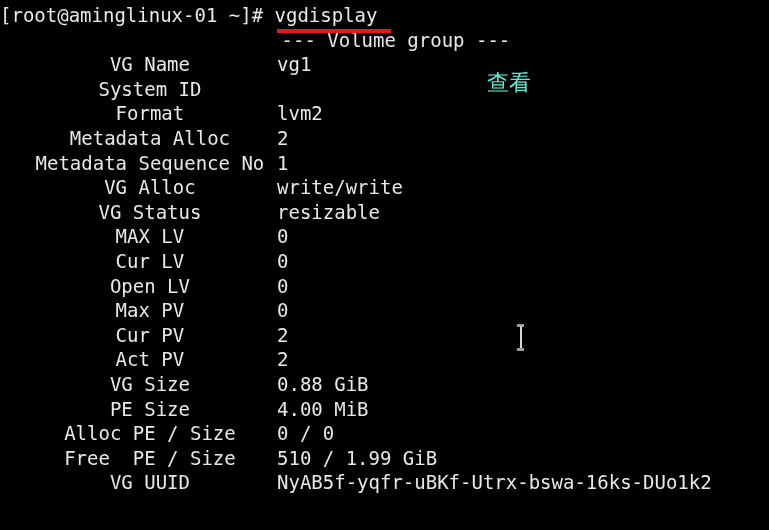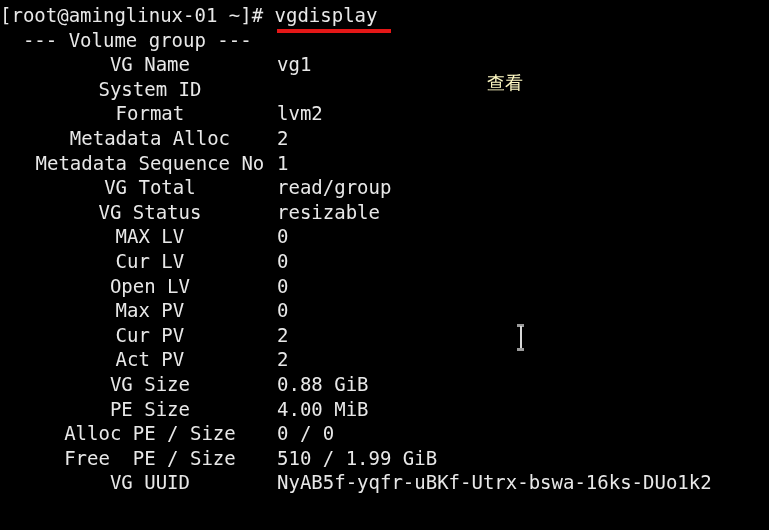--- a/index.html
+++ b/index.html
@@ -23,20 +23,21 @@
     position: absolute;
     left: 0;
     top: 3px;
     width: 769px;
   }
   .line {
     display: block;
     height: 24.6px;
     white-space: pre;
     letter-spacing: 0px;
+    text-align: center;
   }
   .prompt-line {
     position: relative;
     display: block;
     height: 24.6px;
     white-space: pre;
   }
   .row {
     position: relative;
     display: block;
@@ -60,23 +61,23 @@
     width: 114px;
     height: 4px;
     background: #e51717;
   }
   
   #annotation {
     position: absolute;
     left: 487px;
     top: 70px;
     font-family: "DejaVu Sans", "Liberation Sans", sans-serif;
-    font-size: 18px;
+    font-size: 22px;
     line-height: 25px;
-    color: #fef9c3;
+    color: #5eead4;
     white-space: pre;
     font-weight: 400;
   }
   
   #ibeam-cursor {
     position: absolute;
     left: 517px;
     top: 324px;
     width: 7px;
     height: 27px;
@@ -115,21 +116,21 @@
 
     <div class="prompt-line"><span>[root@aminglinux-01 ~]# </span><span>vgdisplay</span></div>
 
     <div class="line">  --- Volume group ---</div>
 
     <div class="row"><span class="key">  VG Name</span><span class="val">vg1</span></div>
     <div class="row"><span class="key">  System ID</span><span class="val"></span></div>
     <div class="row"><span class="key">  Format</span><span class="val">lvm2</span></div>
     <div class="row"><span class="key">  Metadata Alloc</span><span class="val">2</span></div>
     <div class="row"><span class="key">  Metadata Sequence No</span><span class="val">1</span></div>
-    <div class="row"><span class="key">  VG Total</span><span class="val">read/group</span></div>
+    <div class="row"><span class="key">  VG Alloc</span><span class="val">write/write</span></div>
     <div class="row"><span class="key">  VG Status</span><span class="val">resizable</span></div>
     <div class="row"><span class="key">  MAX LV</span><span class="val">0</span></div>
     <div class="row"><span class="key">  Cur LV</span><span class="val">0</span></div>
     <div class="row"><span class="key">  Open LV</span><span class="val">0</span></div>
     <div class="row"><span class="key">  Max PV</span><span class="val">0</span></div>
     <div class="row"><span class="key">  Cur PV</span><span class="val">2</span></div>
     <div class="row"><span class="key">  Act PV</span><span class="val">2</span></div>
     <div class="row"><span class="key">  VG Size</span><span class="val">0.88 GiB</span></div>
     <div class="row"><span class="key">  PE Size</span><span class="val">4.00 MiB</span></div>
     <div class="row"><span class="key">  Alloc PE / Size</span><span class="val">0 / 0</span></div>

